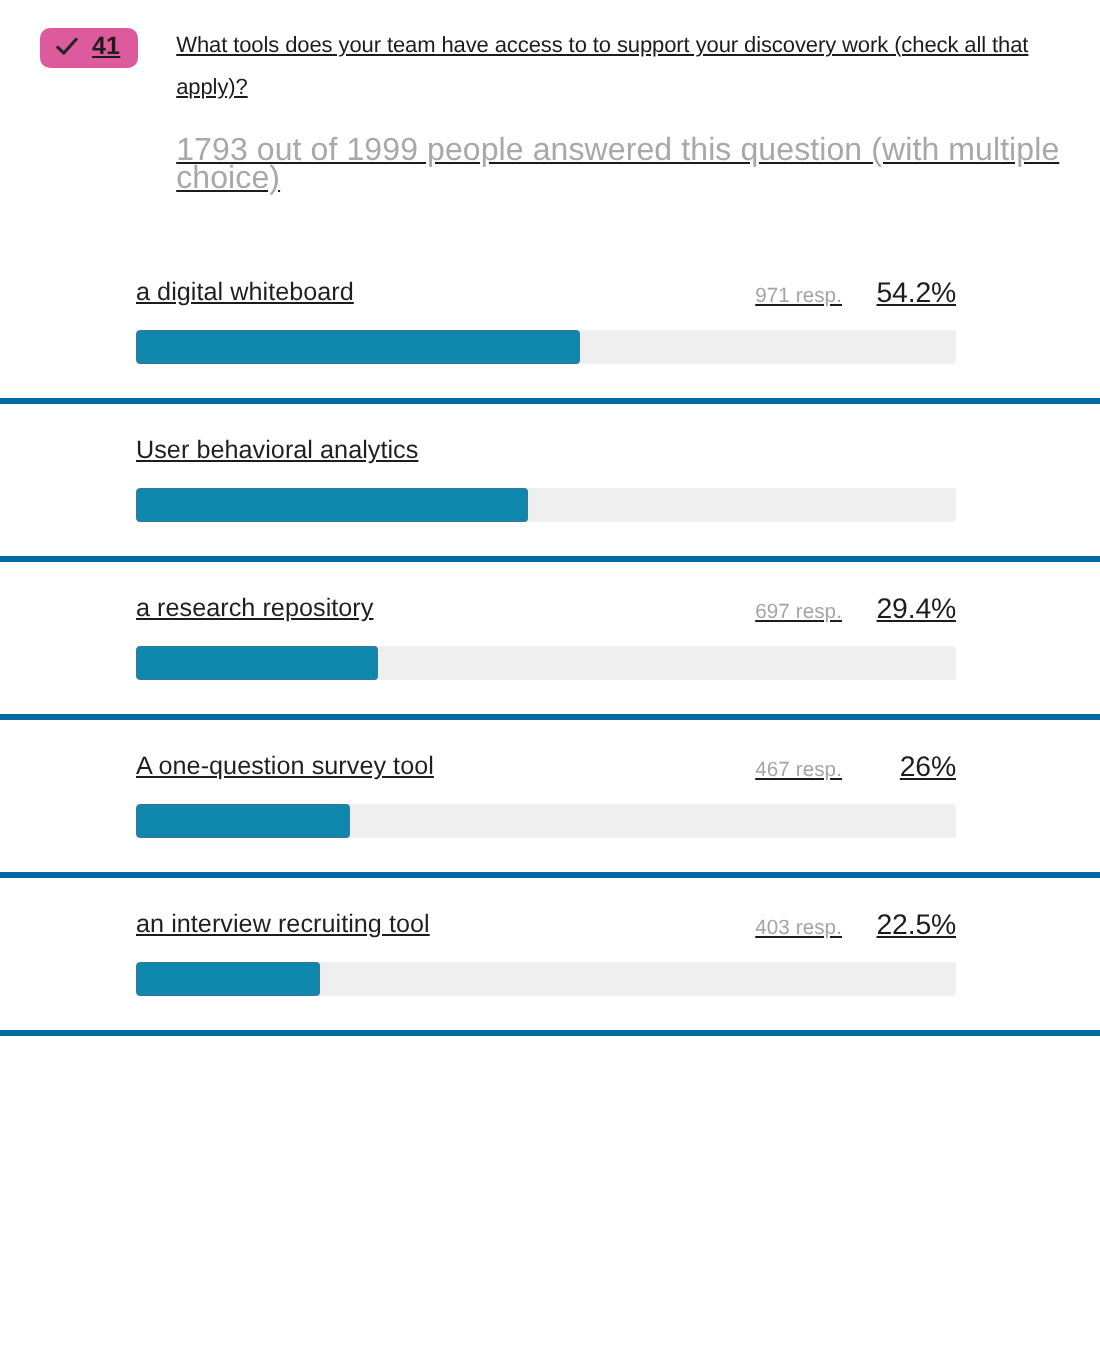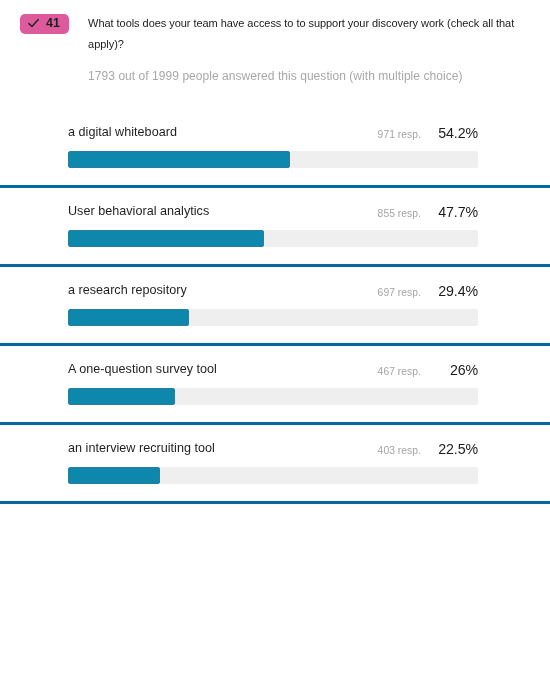--- a/index.html
+++ b/index.html
@@ -15,20 +15,21 @@
     color: #1c1c1c;
     overflow: hidden;
   }
 
   .survey-card {
     width: 550px;
     height: 672px;
     box-sizing: border-box;
     background: #ffffff;
     position: relative;
+    text-decoration: underline;
   }
 
   
   .question-header {
     display: flex;
     align-items: flex-start;
     padding: 13px 14px 0 20px;
   }
 
   .question-badge {
@@ -65,21 +66,21 @@
     font-size: 11px;
     line-height: 21px;
     color: #1b1b1b;
     font-weight: 400;
     letter-spacing: -0.05px;
     margin: 0;
     max-width: 460px;
   }
   .question-subtitle {
     margin: 14px 0 0 0;
-    font-size: 12px;
+    font-size: 16px;
     line-height: 14px;
     color: #a8a8a8;
     letter-spacing: 0.05px;
   }
 
   
   .results-list {
     margin-top: 26px;
     padding: 0 0 0 0;
   }
@@ -192,24 +193,20 @@
           </div>
           <div class="bar-track" style="background: rgb(239, 239, 239);">
             <div class="bar-fill" style="width: 54.2%; background: rgb(14, 135, 173); border-color: rgb(42, 124, 160);"></div>
           </div>
         </div>
       </div>
       <div class="result-row">
         <div class="result-row-inner">
           <div class="result-meta">
             <div class="result-label">User behavioral analytics</div>
-            <div class="result-numbers">
-              <span class="result-count">855 resp.</span>
-              <span class="result-pct">47.7%</span>
-            </div>
           </div>
           <div class="bar-track" style="background: rgb(239, 239, 239);">
             <div class="bar-fill" style="width: 47.7%; background: rgb(14, 135, 173); border-color: rgb(42, 124, 160);"></div>
           </div>
         </div>
       </div>
       <div class="result-row">
         <div class="result-row-inner">
           <div class="result-meta">
             <div class="result-label">a research repository</div>

